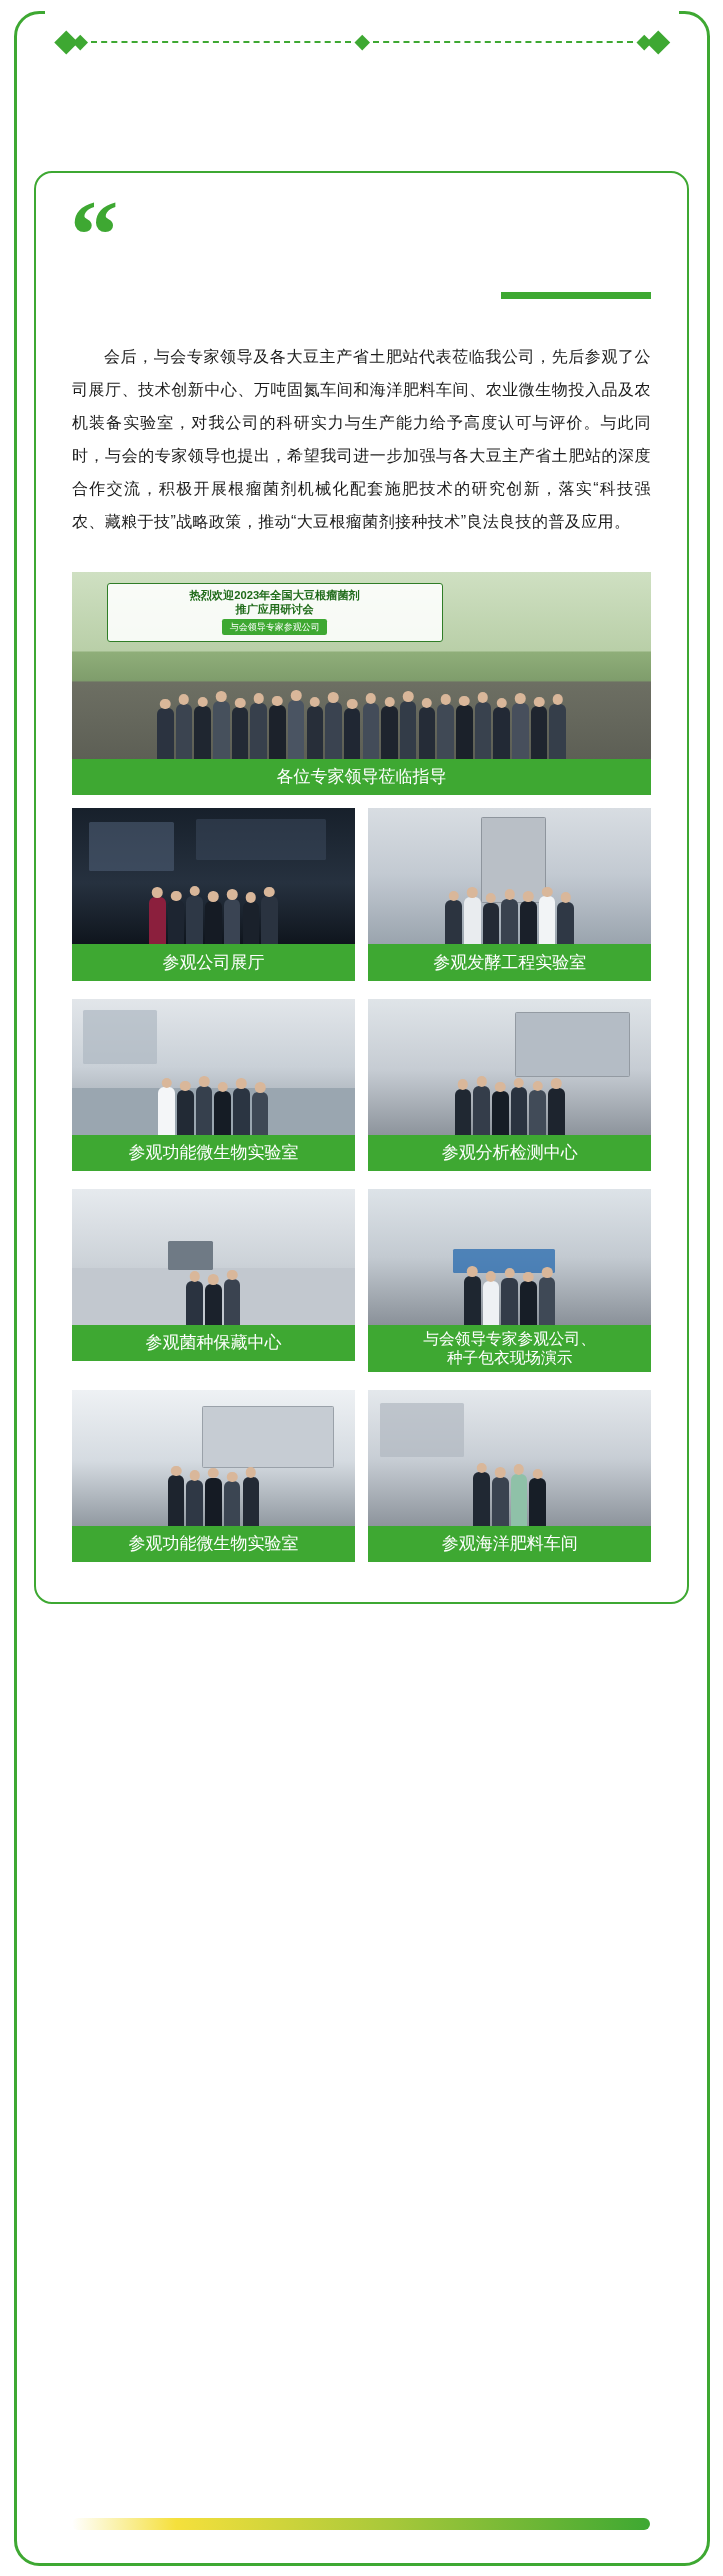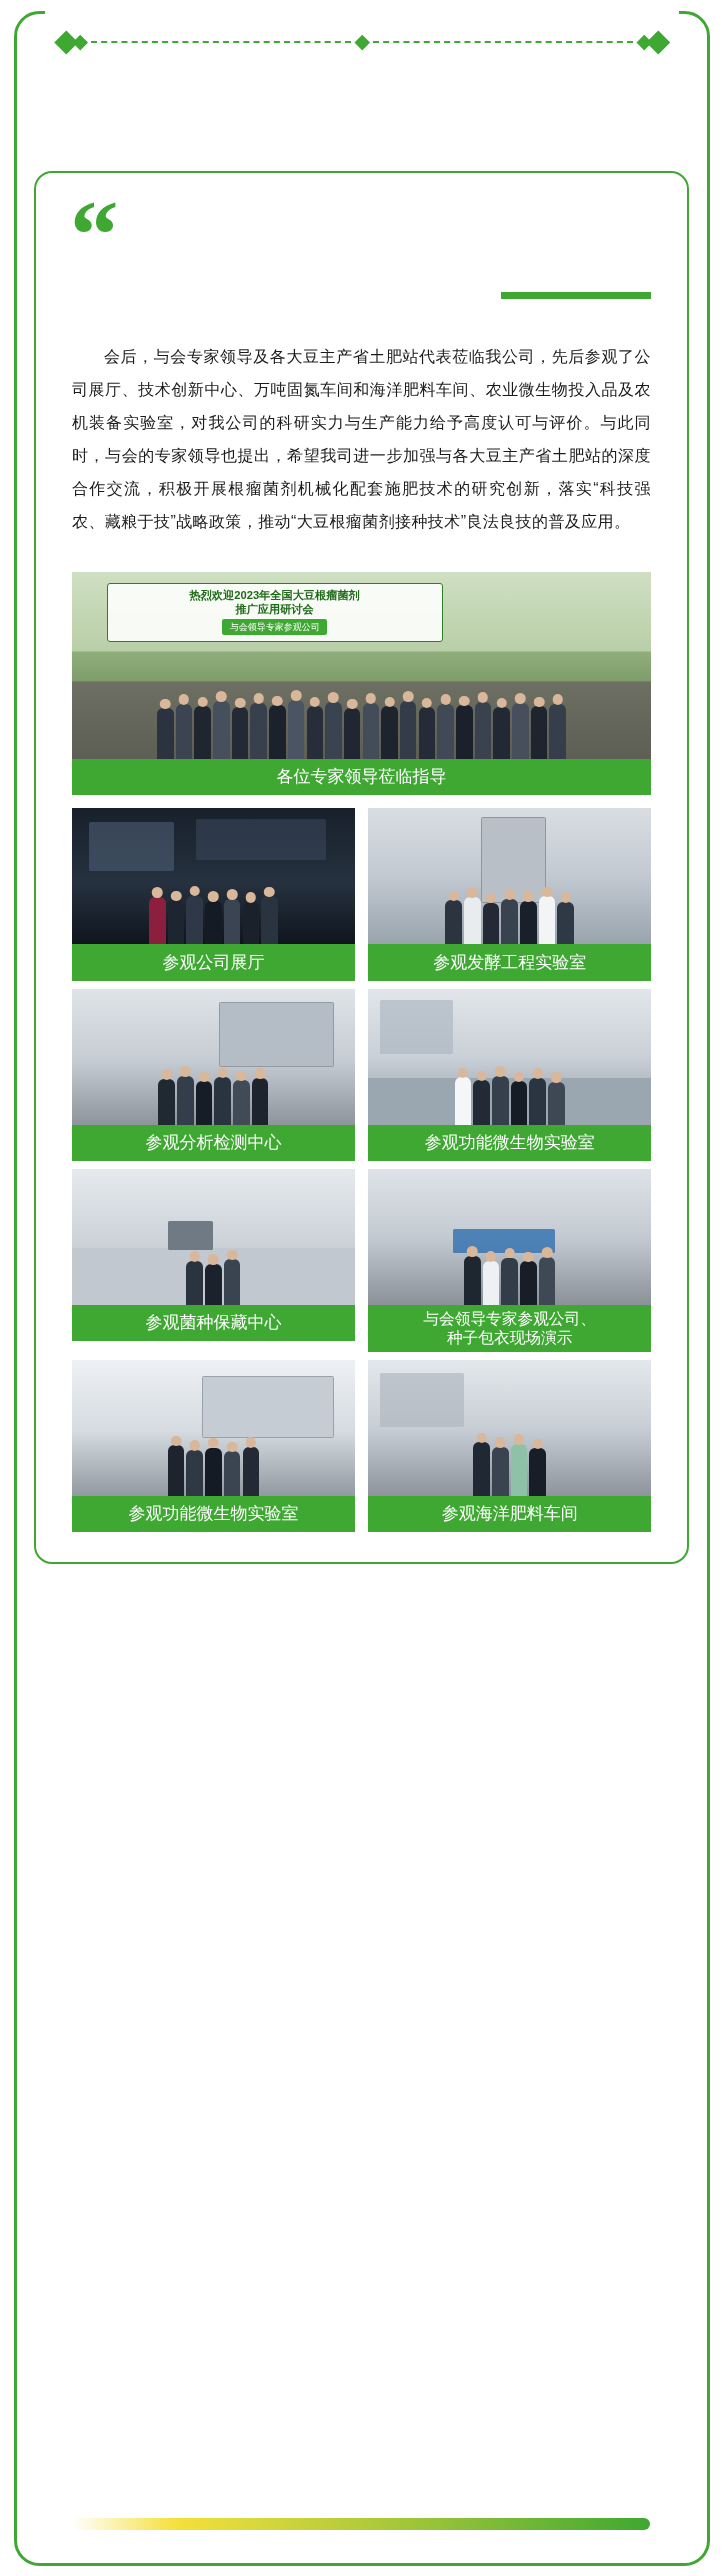--- a/index.html
+++ b/index.html
@@ -144,21 +144,21 @@
     line-height: 1.25;
     padding: 7.5px 3px;
     box-sizing: border-box;
   }
   .caption.two-line { padding: 3.7px 3px; font-size: 15.7px; }
 
   .row {
     display: flex;
     gap: 13.5px;
   }
-  .row > .photo-block { flex: 1 1 0; margin-bottom: 8px; border-radius: 16px; }
+  .row > .photo-block { flex: 1 1 0; margin-bottom: 18px; border-radius: 16px; }
 
   
   .ph {
     position: absolute;
     inset: 0;
     padding-left: 8px;
   }
   .banner-top {
     position: absolute;
     left: 6%;
@@ -324,51 +324,51 @@
               </div>
             </div>
           </div>
           <div class="caption">参观发酵工程实验室</div>
         </div>
       </div>
 
       <div class="row">
         <div class="photo-block">
           <div class="photo-frame half">
+            <div class="ph" style="background:linear-gradient(#e2e6ea 0%, #c9d0d7 50%, #8f97a0 100%);">
+              <div class="win" style="left:4%;top:8%;width:26%;height:40%;background:#aeb8c2;opacity:.7"></div>
+              <div class="lab-bench" style="background:#9aa6b0"></div>
+              <div class="people-row">
+                <span class="person" style="height:62%;background:#f4f6f8"></span>
+                <span class="person" style="height:58%;background:#222a35"></span>
+                <span class="person" style="height:64%;background:#36404d"></span>
+                <span class="person" style="height:57%;background:#151c25"></span>
+                <span class="person" style="height:61%;background:#2b3542"></span>
+                <span class="person" style="height:56%;background:#3e4855"></span>
+              </div>
+            </div>
+          </div>
+          <div class="caption">参观功能微生物实验室</div>
+        </div>
+        <div class="photo-block">
+          <div class="photo-frame half">
             <div class="ph" style="background:linear-gradient(#dfe4e8 0%, #c6ccd3 52%, #8d949c 100%);">
               <div class="win" style="left:52%;top:10%;width:40%;height:46%;background:#b4bcc5;border:1.5px solid #939aa2"></div>
               <div class="people-row">
                 <span class="person" style="height:60%;background:#202832"></span>
                 <span class="person" style="height:64%;background:#343d4a"></span>
                 <span class="person" style="height:57%;background:#161d26"></span>
                 <span class="person" style="height:62%;background:#2a3340"></span>
                 <span class="person" style="height:58%;background:#414b58"></span>
                 <span class="person" style="height:61%;background:#1d242e"></span>
               </div>
             </div>
           </div>
           <div class="caption">参观分析检测中心</div>
         </div>
-        <div class="photo-block">
-          <div class="photo-frame half">
-            <div class="ph" style="background:linear-gradient(#e2e6ea 0%, #c9d0d7 50%, #8f97a0 100%);">
-              <div class="win" style="left:4%;top:8%;width:26%;height:40%;background:#aeb8c2;opacity:.7"></div>
-              <div class="lab-bench" style="background:#9aa6b0"></div>
-              <div class="people-row">
-                <span class="person" style="height:62%;background:#f4f6f8"></span>
-                <span class="person" style="height:58%;background:#222a35"></span>
-                <span class="person" style="height:64%;background:#36404d"></span>
-                <span class="person" style="height:57%;background:#151c25"></span>
-                <span class="person" style="height:61%;background:#2b3542"></span>
-                <span class="person" style="height:56%;background:#3e4855"></span>
-              </div>
-            </div>
-          </div>
-          <div class="caption">参观功能微生物实验室</div>
-        </div>
       </div>
 
       <div class="row">
         <div class="photo-block">
           <div class="photo-frame half">
             <div class="ph" style="background:linear-gradient(#e6eaee 0%, #ccd2d8 55%, #a6adb5 100%);">
               <div class="lab-bench" style="background:#c2c8cf;height:42%"></div>
               <div class="win" style="left:34%;top:38%;width:16%;height:22%;background:#6f7a85"></div>
               <div class="people-row">
                 <span class="person" style="height:58%;background:#2a3340"></span>

